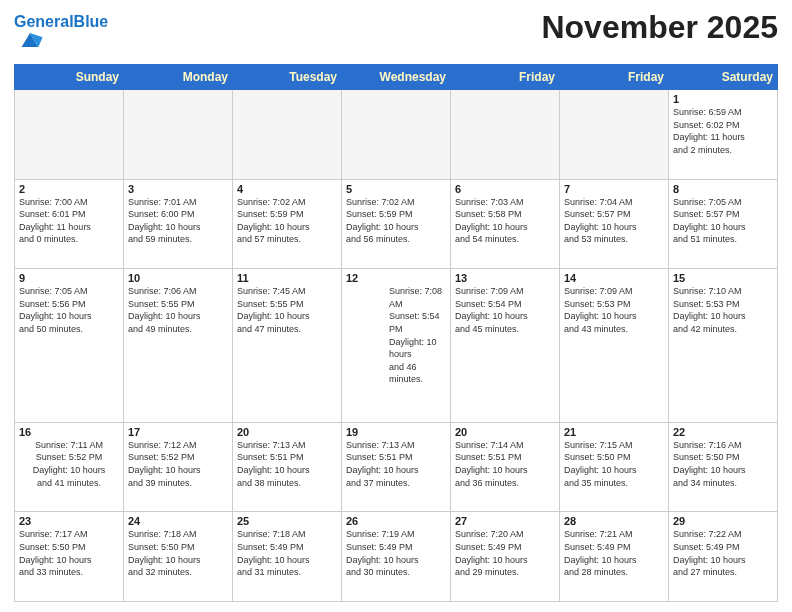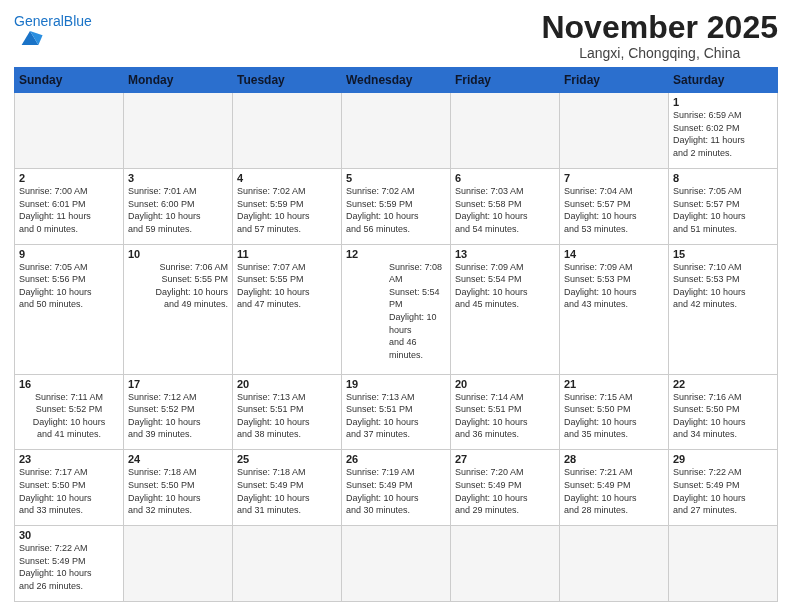--- a/index.html
+++ b/index.html
@@ -23,60 +23,60 @@
       align-items: flex-start;
       justify-content: space-between;
       margin-bottom: 6px;
     }
     .logo {
       display: flex;
       align-items: center;
       margin-top: 4px;
     }
     .logo-text {
-      font-size: 14px;
-      font-weight: normal;
+      font-size: 16px;
+      font-weight: bold;
       color: #333;
       line-height: 1;
     }
     .logo-text span {
       color: #1a73c7;
     }
     .logo-icon {
       width: 28px;
       height: 28px;
       margin-left: 2px;
       margin-top: -4px;
     }
     .title-block {
-      text-align: center;
+      text-align: left;
     }
     .month-title {
       font-size: 32px;
       font-weight: bold;
       color: #222;
       line-height: 1.1;
     }
     .location {
       font-size: 14px;
       color: #444;
     }
     table {
       width: 100%;
       border-collapse: collapse;
       flex: 1;
       table-layout: fixed;
     }
     thead tr th {
       background: #2b6fce;
-      color: #0f172a;
+      color: #fef9c3;
       font-size: 12px;
       font-weight: bold;
       padding: 5px 4px;
-      text-align: left;
+      text-align: right;
       border: 1px solid #2b6fce;
     }
     tbody tr td {
       border: 1px solid #ccc;
       vertical-align: top;
       padding: 3px 4px;
       font-size: 9.5px;
       color: #333;
       background: #fff;
       width: calc(100% / 7);
@@ -111,21 +111,20 @@
           <span>General</span><span style="color:#1a73c7;">Blue</span>
         </div>
         <svg class="logo-icon" viewBox="0 0 40 28" xmlns="http://www.w3.org/2000/svg">
           <polygon points="8,24 20,4 32,24" fill="#1a73c7"></polygon>
           <polygon points="20,4 32,24 38,10" fill="#2b8fe0"></polygon>
         </svg>
       </div>
     </div>
     <div class="title-block">
       <div class="month-title">November 2025</div>
-      <div class="location">Langxi, Chongqing, China</div>
     </div>
   </div>
 
   <table>
     <thead>
       <tr>
       <th>Sunday</th>
           <th>Monday</th>
           <th>Tuesday</th>
           <th>Wednesday</th>
@@ -204,28 +203,28 @@
         <tr>
           <td>
             <span class="day-num">9</span>
             <div class="day-info" style="white-space: pre-line;">Sunrise: 7:05 AM
 Sunset: 5:56 PM
 Daylight: 10 hours
 and 50 minutes.</div>
           </td>
           <td>
             <span class="day-num">10</span>
-            <div class="day-info" style="white-space: pre-line; text-align: right;">Sunrise: 7:06 AM
+            <div class="day-info" style="white-space: pre-line;">Sunrise: 7:06 AM
 Sunset: 5:55 PM
 Daylight: 10 hours
 and 49 minutes.</div>
           </td>
           <td>
             <span class="day-num">11</span>
-            <div class="day-info" style="white-space: pre-line;">Sunrise: 7:07 AM
+            <div class="day-info" style="white-space: pre-line;">Sunrise: 7:45 AM
 Sunset: 5:55 PM
 Daylight: 10 hours
 and 47 minutes.</div>
           </td>
           <td>
             <span class="day-num">12</span>
             <div class="day-info" style="white-space: pre-line; margin-left: 43px;">Sunrise: 7:08 AM
 Sunset: 5:54 PM
 Daylight: 10 hours
 and 46 minutes.</div>
@@ -346,31 +345,16 @@
 Daylight: 10 hours
 and 28 minutes.</div>
           </td>
           <td>
             <span class="day-num">29</span>
             <div class="day-info" style="white-space: pre-line;">Sunrise: 7:22 AM
 Sunset: 5:49 PM
 Daylight: 10 hours
 and 27 minutes.</div>
           </td>
-        </tr>
-        <tr>
-          <td>
-            <span class="day-num">30</span>
-            <div class="day-info" style="white-space: pre-line;">Sunrise: 7:22 AM
-Sunset: 5:49 PM
-Daylight: 10 hours
-and 26 minutes.</div>
-          </td>
-          <td class="empty"></td>
-          <td class="empty"></td>
-          <td class="empty"></td>
-          <td class="empty"></td>
-          <td class="empty"></td>
-          <td class="empty"></td>
         </tr>
       </tbody>
   </table>
 </div>
 
 </body></html>

